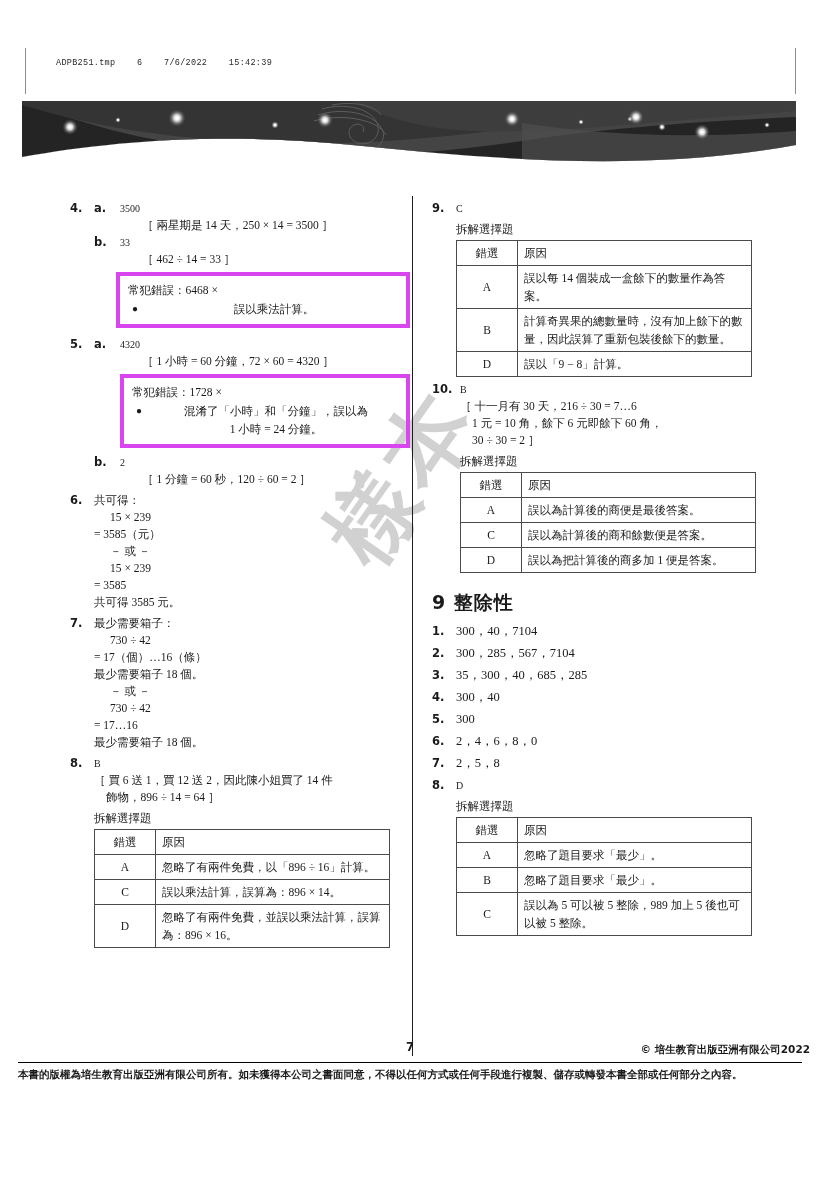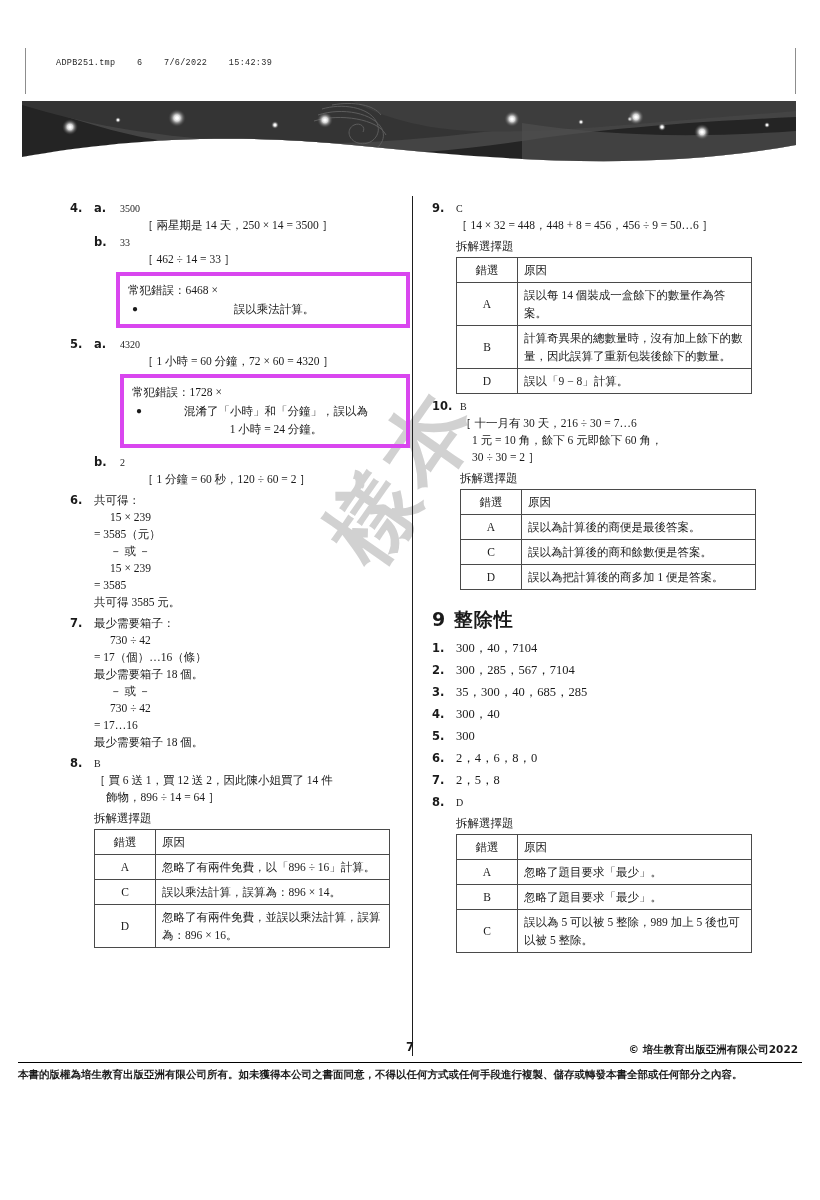--- a/index.html
+++ b/index.html
@@ -120,21 +120,21 @@
   .simple-list .item-body{font-size:12.5px;}
 
   
   .footer{position:absolute;left:0;right:0;top:1040px;}
   .page-num{
     position:absolute;left:0;right:0;top:0;text-align:center;
     font-family:"DejaVu Sans","Liberation Sans",sans-serif;
     font-weight:700;font-size:11.5px;
   }
   .copyright-right{
-    position:absolute;right:22px;top:3px;
+    position:absolute;right:10px;top:3px;
     font-family:"DejaVu Sans","Liberation Sans",sans-serif;
     font-size:10.5px;font-weight:700;
   }
   .footer-rule{position:absolute;left:18px;right:18px;top:22px;height:1px;background:#000;}
   .footer-note{
     position:absolute;left:18px;right:18px;top:26px;
     font-family:"DejaVu Sans","Liberation Sans",sans-serif;
     font-size:10.5px;font-weight:700;line-height:16px;
     white-space:nowrap;
   }
@@ -330,21 +330,20 @@
     </div>
 
   </div>
 
   <div class="col col-right">
 
     <div class="item">
       <div class="item-num">9.</div>
       <div class="item-body" style="margin-left:-26px;">
         <div class="ans" style="padding-left:26px;">C</div>
-        <div class="work">［ 14 × 32 = 448，448 + 8 = 456，456 ÷ 9 = 50…6 ］</div>
         <div class="tbl-caption">拆解選擇題</div>
         <table class="breakdown">
           <tbody>
               <tr class="head">
             <td class="c-choice">錯選</td>
             <td class="c-reason">原因</td>
           </tr>
           <tr>
             <td class="c-choice">A</td>
             <td class="c-reason">誤以每 14 個裝成一盒餘下的數量作為答案。</td>

